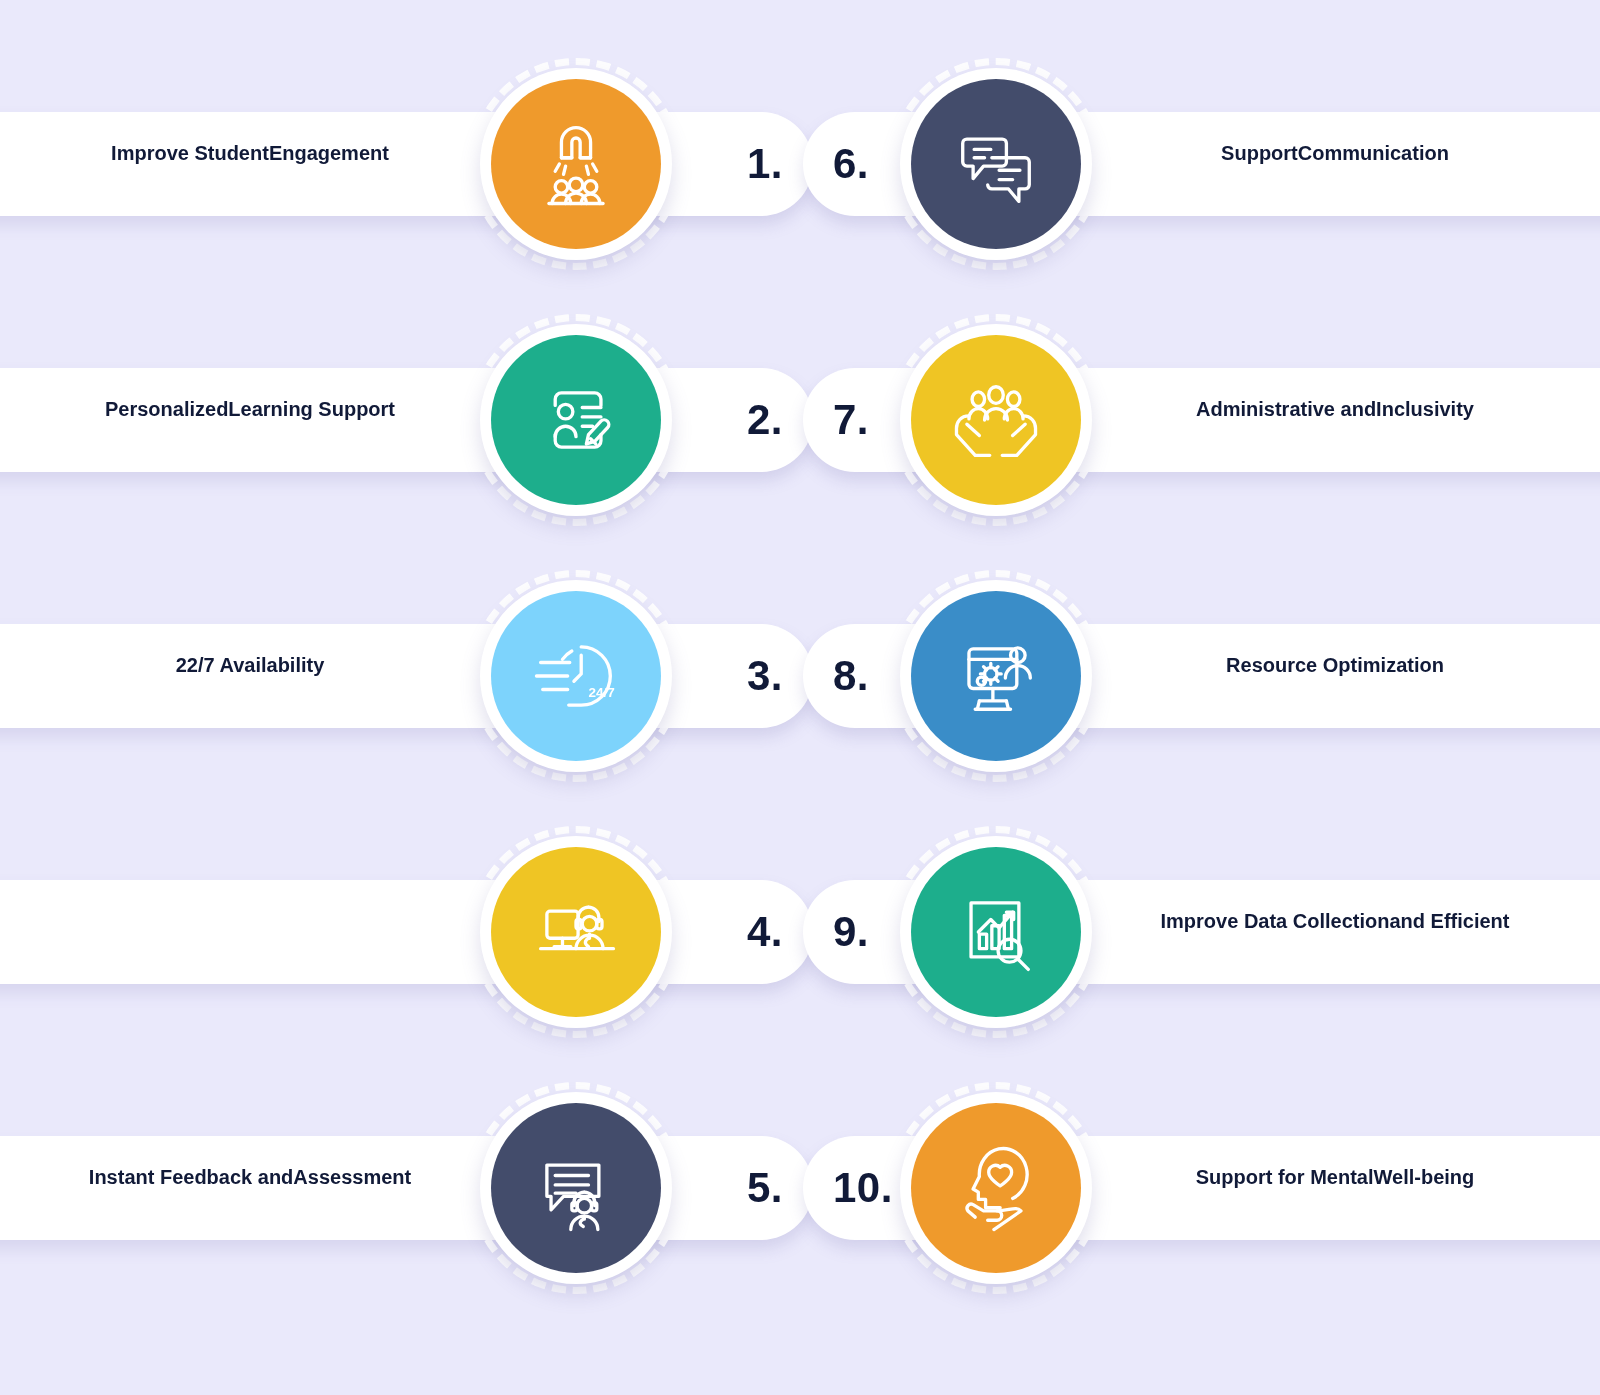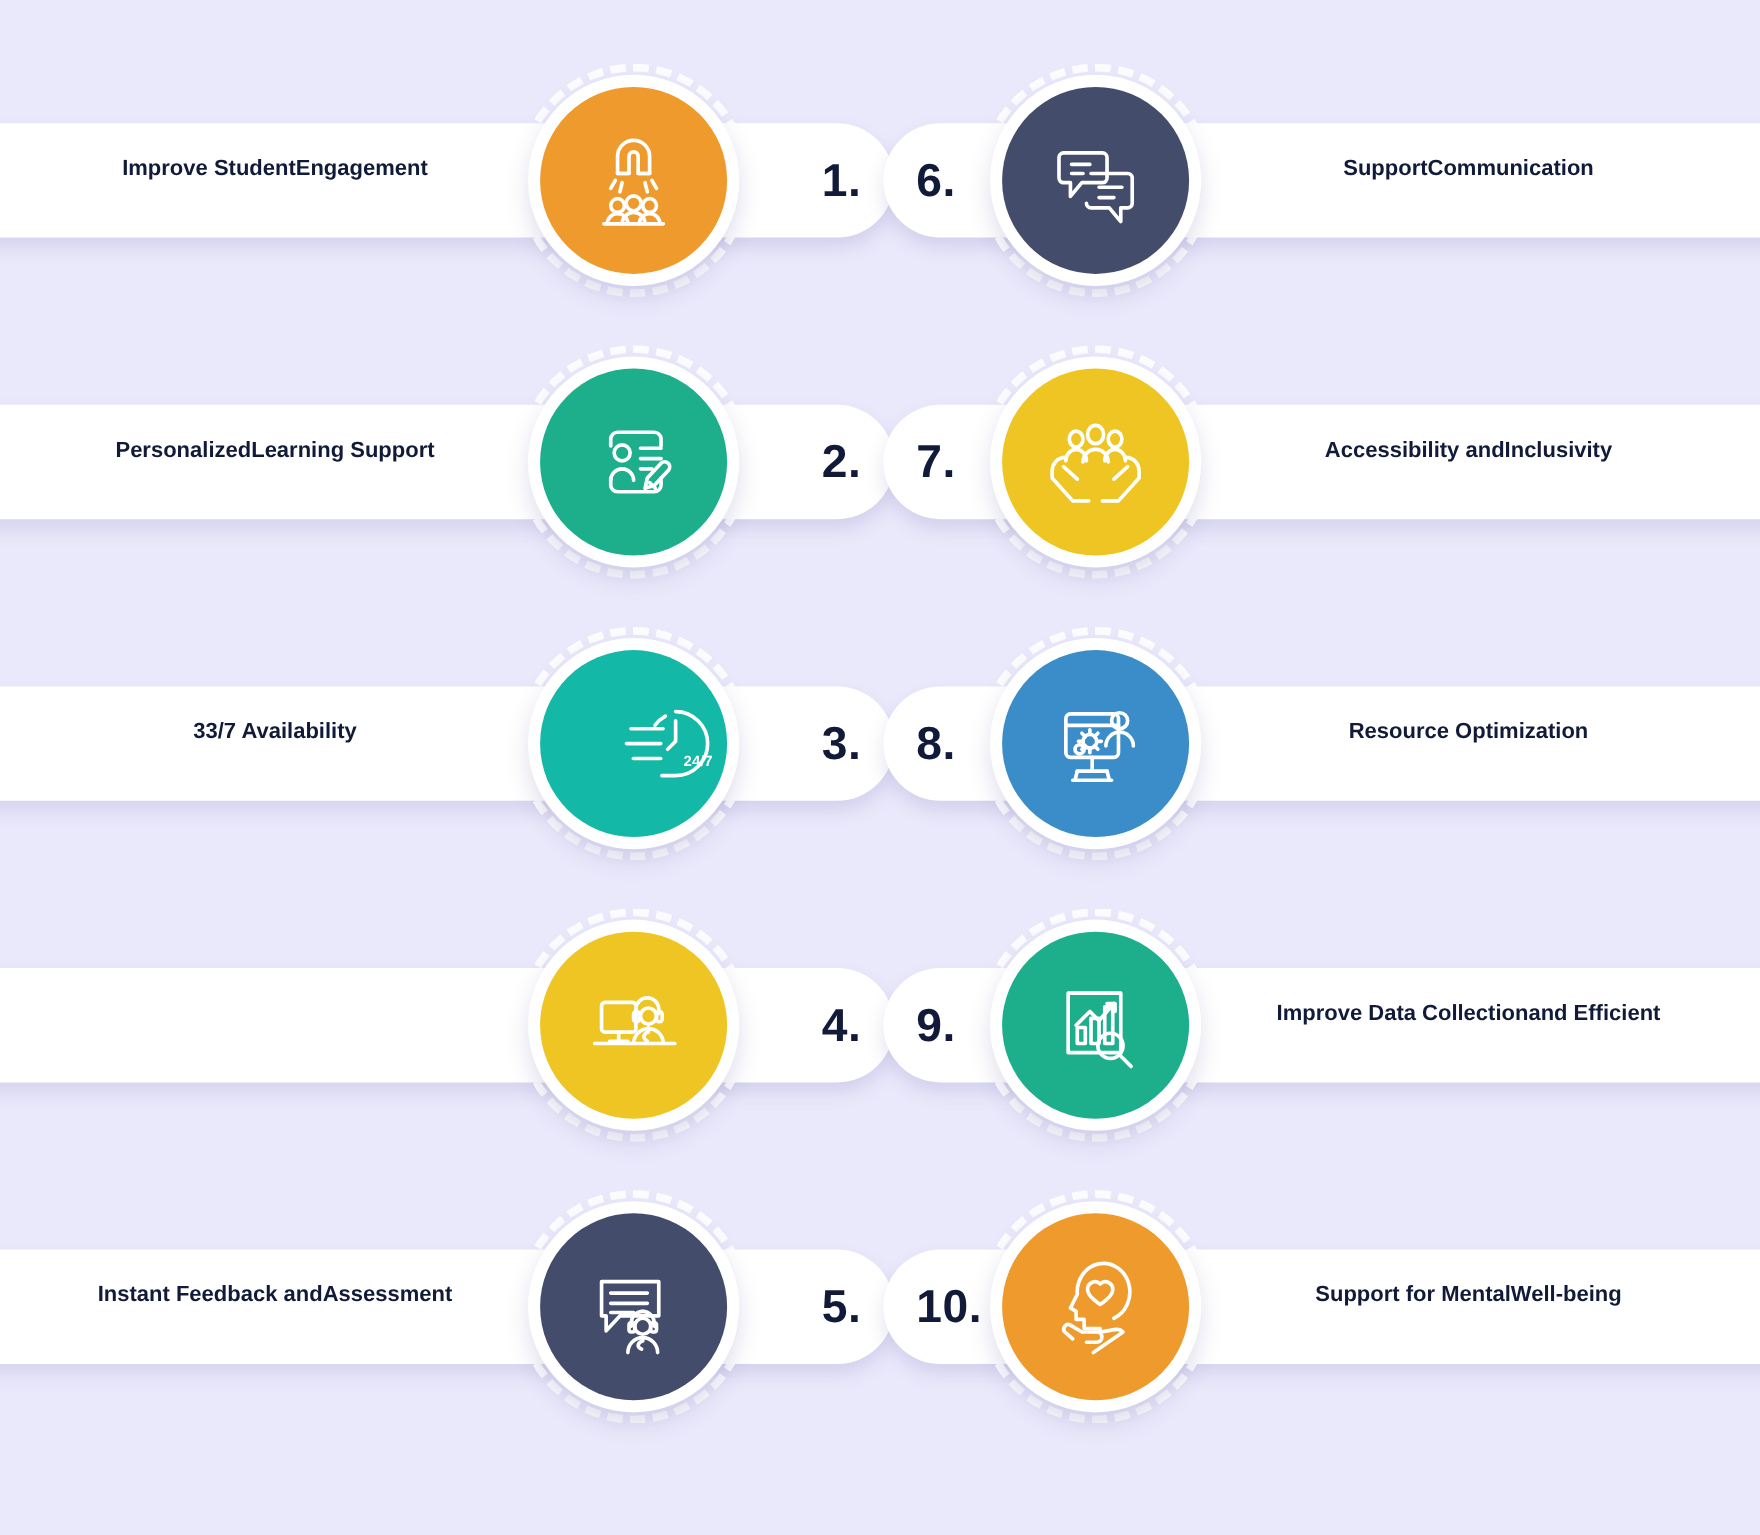--- a/index.html
+++ b/index.html
@@ -175,21 +175,21 @@
         <path d="M64 68 l5 5"></path>
       </g>
     </svg>
         </div>
       </div>
       <div class="bar right"></div>
       <div class="numpill right">
         <span class="num">7.</span>
       </div>
       <div class="label right">
-        <div>Accessibility and</div>
+        <div>Administrative and</div>
         <div>Inclusivity</div>
       </div>
       <div class="badge right">
         <div class="ring-dashed"></div>
         <div class="ring-white"></div>
         <div class="disc" style="background: rgb(239, 197, 36);">
     <svg viewBox="0 0 100 100" width="104" height="104">
       <g fill="none" stroke="#ffffff" stroke-width="3.2" stroke-linecap="round" stroke-linejoin="round">
         <ellipse cx="33" cy="30" rx="6" ry="7"></ellipse>
               <path d="M24 49 a9 10 0 0 1 18 0"></path>
@@ -204,25 +204,25 @@
       </g>
     </svg>
         </div>
       </div>
     </div>
     <div class="row" style="top: 546px;">
       <div class="bar left"></div>
       <div class="numpill left">
         <span class="num">3.</span>
       </div>
-      <div class="label left">33/7 Availability</div>
-      <div class="badge left">
-        <div class="ring-dashed"></div>
-        <div class="ring-white"></div>
-        <div class="disc" style="background: #14b8a6; justify-content: flex-end;">
+      <div class="label left">22/7 Availability</div>
+      <div class="badge left">
+        <div class="ring-dashed"></div>
+        <div class="ring-white"></div>
+        <div class="disc" style="background: #7dd3fc;">
     <svg viewBox="0 0 100 100" width="104" height="104">
       <g fill="none" stroke="#ffffff" stroke-width="3.2" stroke-linecap="round" stroke-linejoin="round">
         <path d="M55 22 a28 28 0 0 1 0 56 h-12"></path>
         <path d="M46 26 a28 28 0 0 0 -9 8"></path>
         <path d="M55 30 v18 l-7 7"></path>
         <path d="M16 37 h28 M12 50 h30 M18 63 h24"></path>
       </g>
       <text x="62" y="70" fill="#ffffff" font-family="Liberation Sans, sans-serif" font-size="13" font-weight="700">24/7</text>
     </svg>
         </div>

